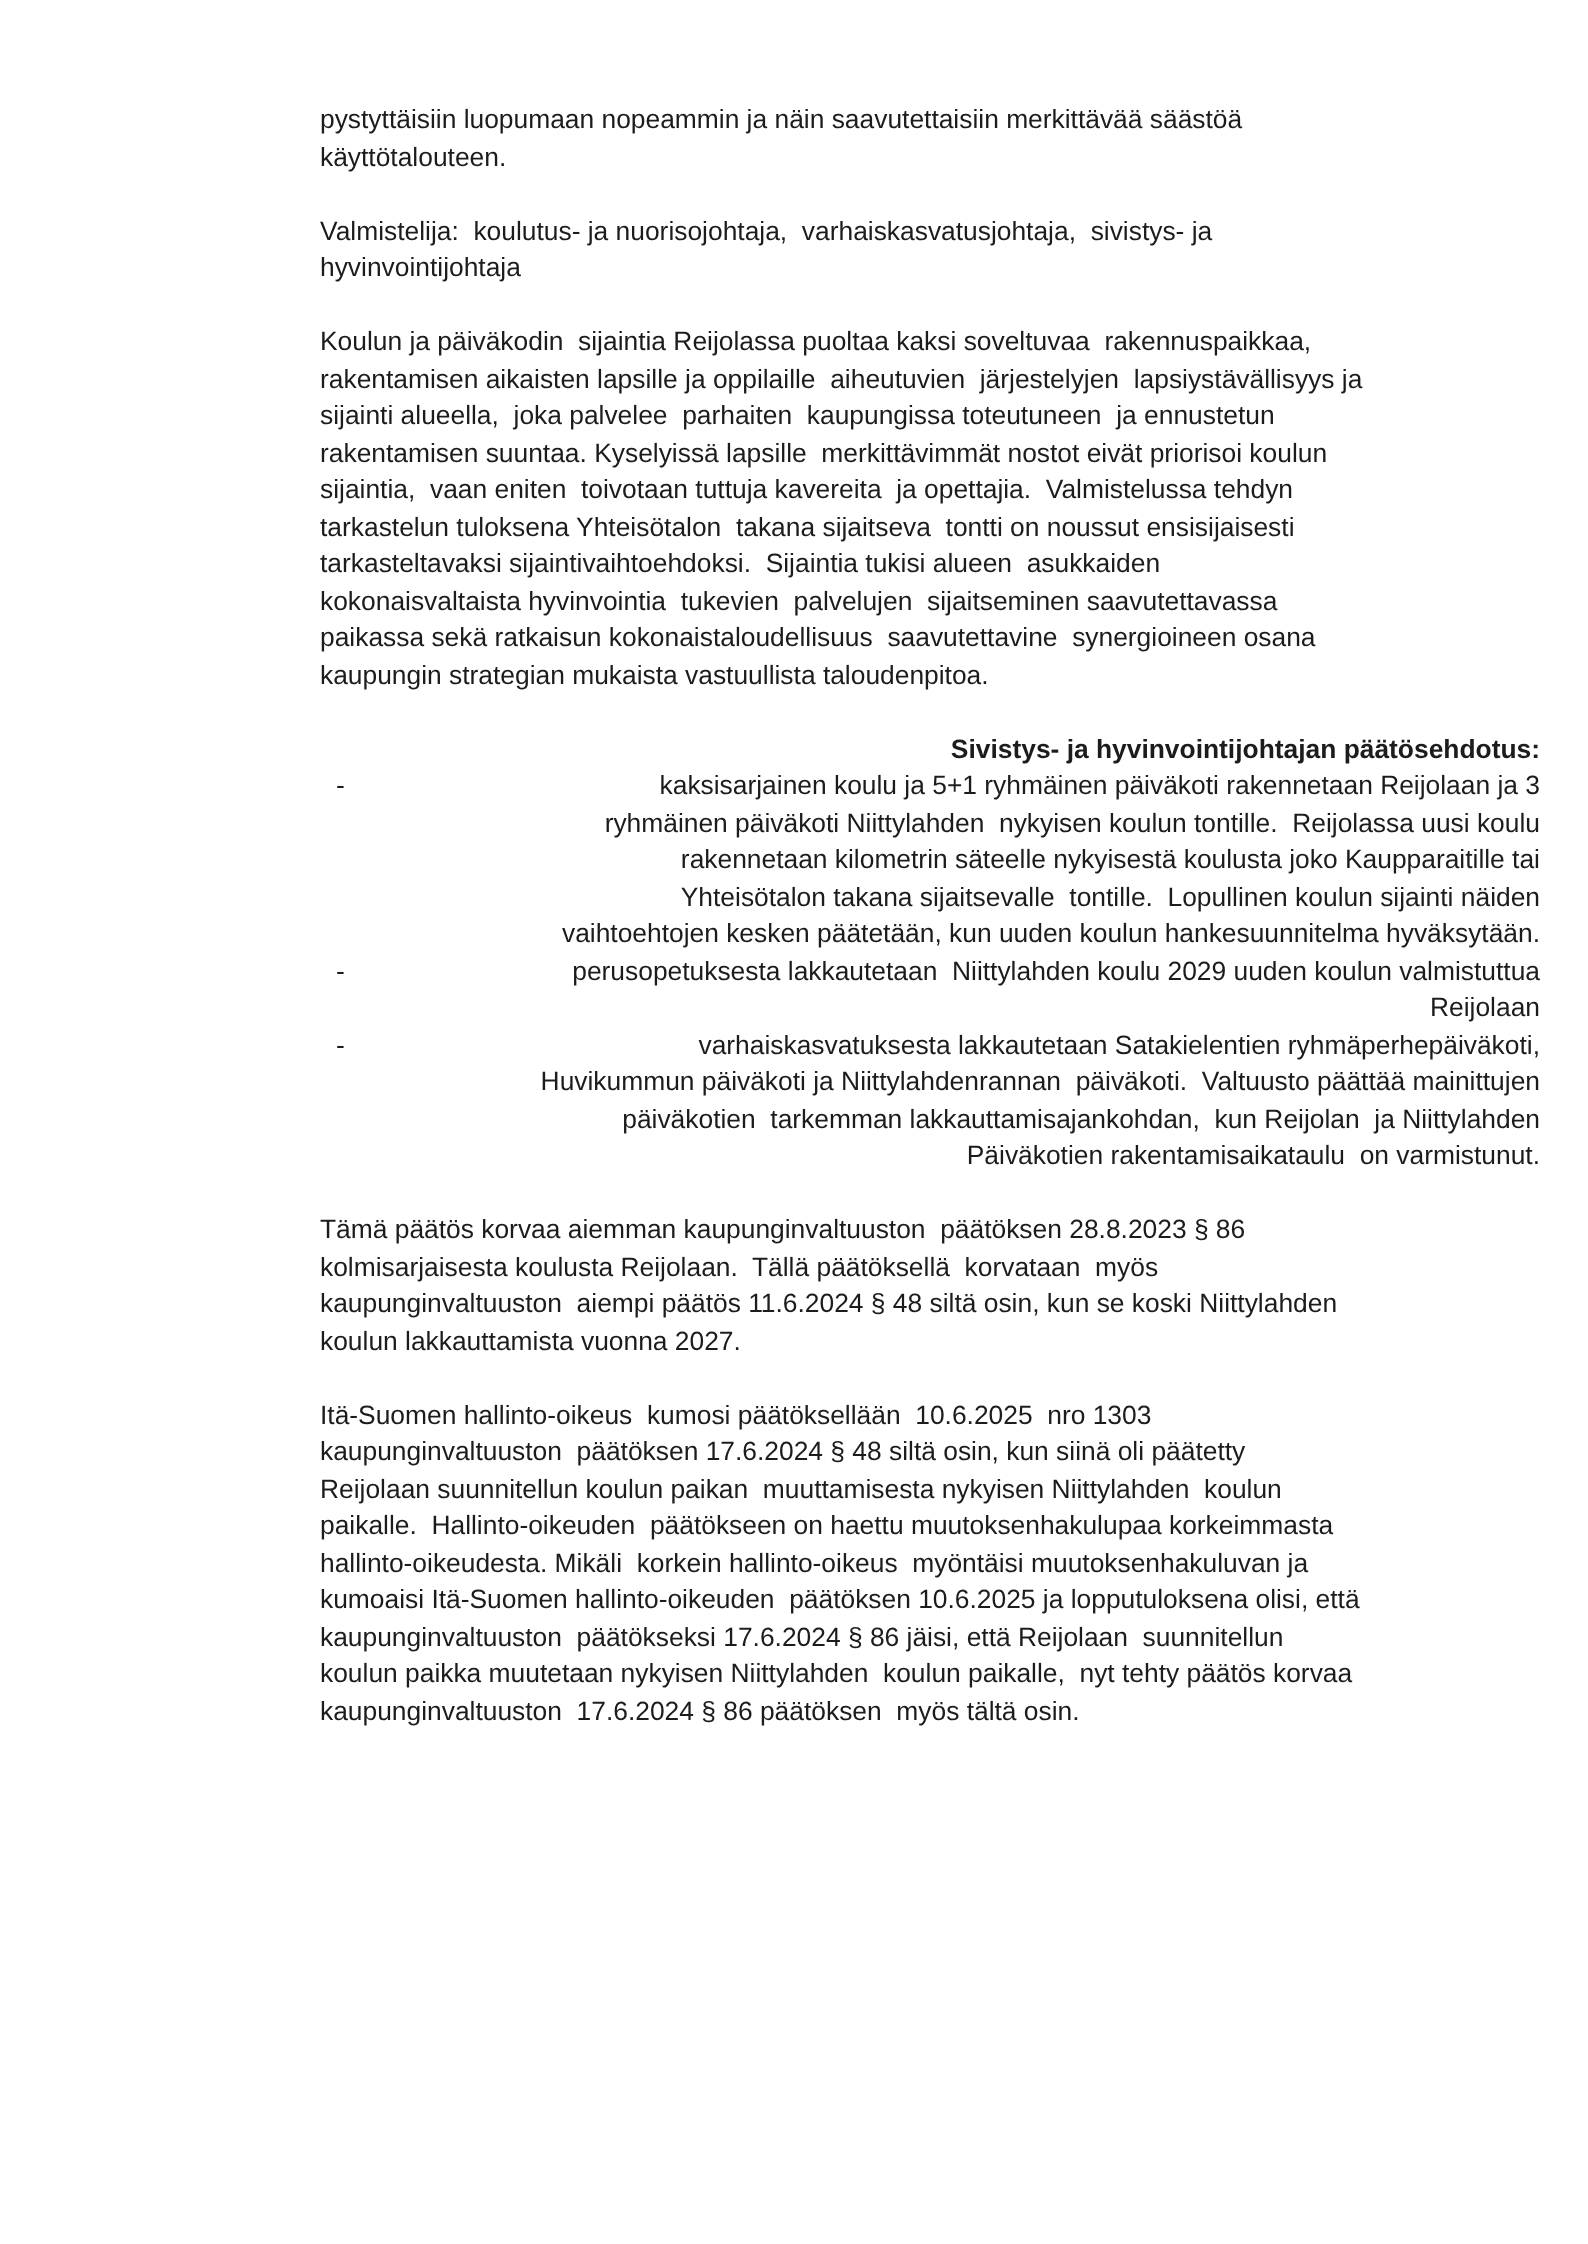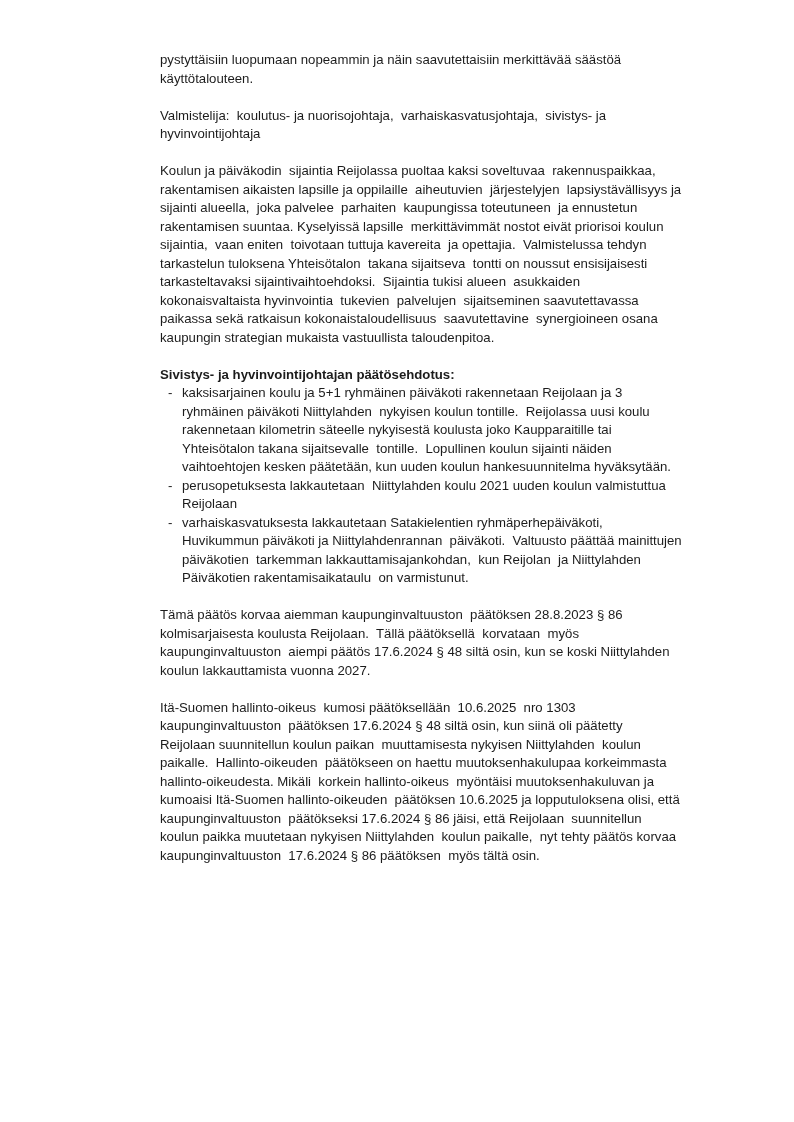--- a/index.html
+++ b/index.html
@@ -25,37 +25,39 @@
     width: 610px;
   }
   .para {
     white-space: pre-wrap;
     margin: 0 0 18.5px 0;
   }
   .heading {
     font-weight: bold;
     white-space: pre-wrap;
     margin: 0;
+    text-align: right;
   }
   .bullet-list {
     margin: 0 0 18.5px 0;
   }
   .bullet-item {
     display: flex;
     align-items: flex-start;
   }
   .bullet-marker {
     width: 22px;
     flex: 0 0 22px;
     padding-left: 8px;
     box-sizing: border-box;
   }
   .bullet-text {
     flex: 1;
     white-space: pre-wrap;
+    text-align: right;
   }
 </style>
 </head>
 <body>
 
 <div class="page">
   <div class="content">
 
     <div class="para">pystyttäisiin luopumaan nopeammin ja näin saavutettaisiin merkittävää säästöä
 käyttötalouteen.</div>
@@ -83,35 +85,35 @@
       <div class="bullet-item">
         <span class="bullet-marker">-</span>
         <span class="bullet-text">kaksisarjainen koulu ja 5+1 ryhmäinen päiväkoti rakennetaan Reijolaan ja 3
 ryhmäinen päiväkoti Niittylahden  nykyisen koulun tontille.  Reijolassa uusi koulu
 rakennetaan kilometrin säteelle nykyisestä koulusta joko Kaupparaitille tai
 Yhteisötalon takana sijaitsevalle  tontille.  Lopullinen koulun sijainti näiden
 vaihtoehtojen kesken päätetään, kun uuden koulun hankesuunnitelma hyväksytään.</span>
       </div>
       <div class="bullet-item">
         <span class="bullet-marker">-</span>
-        <span class="bullet-text">perusopetuksesta lakkautetaan  Niittylahden koulu 2021 uuden koulun valmistuttua
+        <span class="bullet-text">perusopetuksesta lakkautetaan  Niittylahden koulu 2029 uuden koulun valmistuttua
 Reijolaan</span>
       </div>
       <div class="bullet-item">
         <span class="bullet-marker">-</span>
         <span class="bullet-text">varhaiskasvatuksesta lakkautetaan Satakielentien ryhmäperhepäiväkoti,
 Huvikummun päiväkoti ja Niittylahdenrannan  päiväkoti.  Valtuusto päättää mainittujen
 päiväkotien  tarkemman lakkauttamisajankohdan,  kun Reijolan  ja Niittylahden
 Päiväkotien rakentamisaikataulu  on varmistunut.</span>
       </div>
     </div>
 
     <div class="para">Tämä päätös korvaa aiemman kaupunginvaltuuston  päätöksen 28.8.2023 § 86
 kolmisarjaisesta koulusta Reijolaan.  Tällä päätöksellä  korvataan  myös
-kaupunginvaltuuston  aiempi päätös 17.6.2024 § 48 siltä osin, kun se koski Niittylahden
+kaupunginvaltuuston  aiempi päätös 11.6.2024 § 48 siltä osin, kun se koski Niittylahden
 koulun lakkauttamista vuonna 2027.</div>
 
     <div class="para">Itä-Suomen hallinto-oikeus  kumosi päätöksellään  10.6.2025  nro 1303
 kaupunginvaltuuston  päätöksen 17.6.2024 § 48 siltä osin, kun siinä oli päätetty
 Reijolaan suunnitellun koulun paikan  muuttamisesta nykyisen Niittylahden  koulun
 paikalle.  Hallinto-oikeuden  päätökseen on haettu muutoksenhakulupaa korkeimmasta
 hallinto-oikeudesta. Mikäli  korkein hallinto-oikeus  myöntäisi muutoksenhakuluvan ja
 kumoaisi Itä-Suomen hallinto-oikeuden  päätöksen 10.6.2025 ja lopputuloksena olisi, että
 kaupunginvaltuuston  päätökseksi 17.6.2024 § 86 jäisi, että Reijolaan  suunnitellun
 koulun paikka muutetaan nykyisen Niittylahden  koulun paikalle,  nyt tehty päätös korvaa

